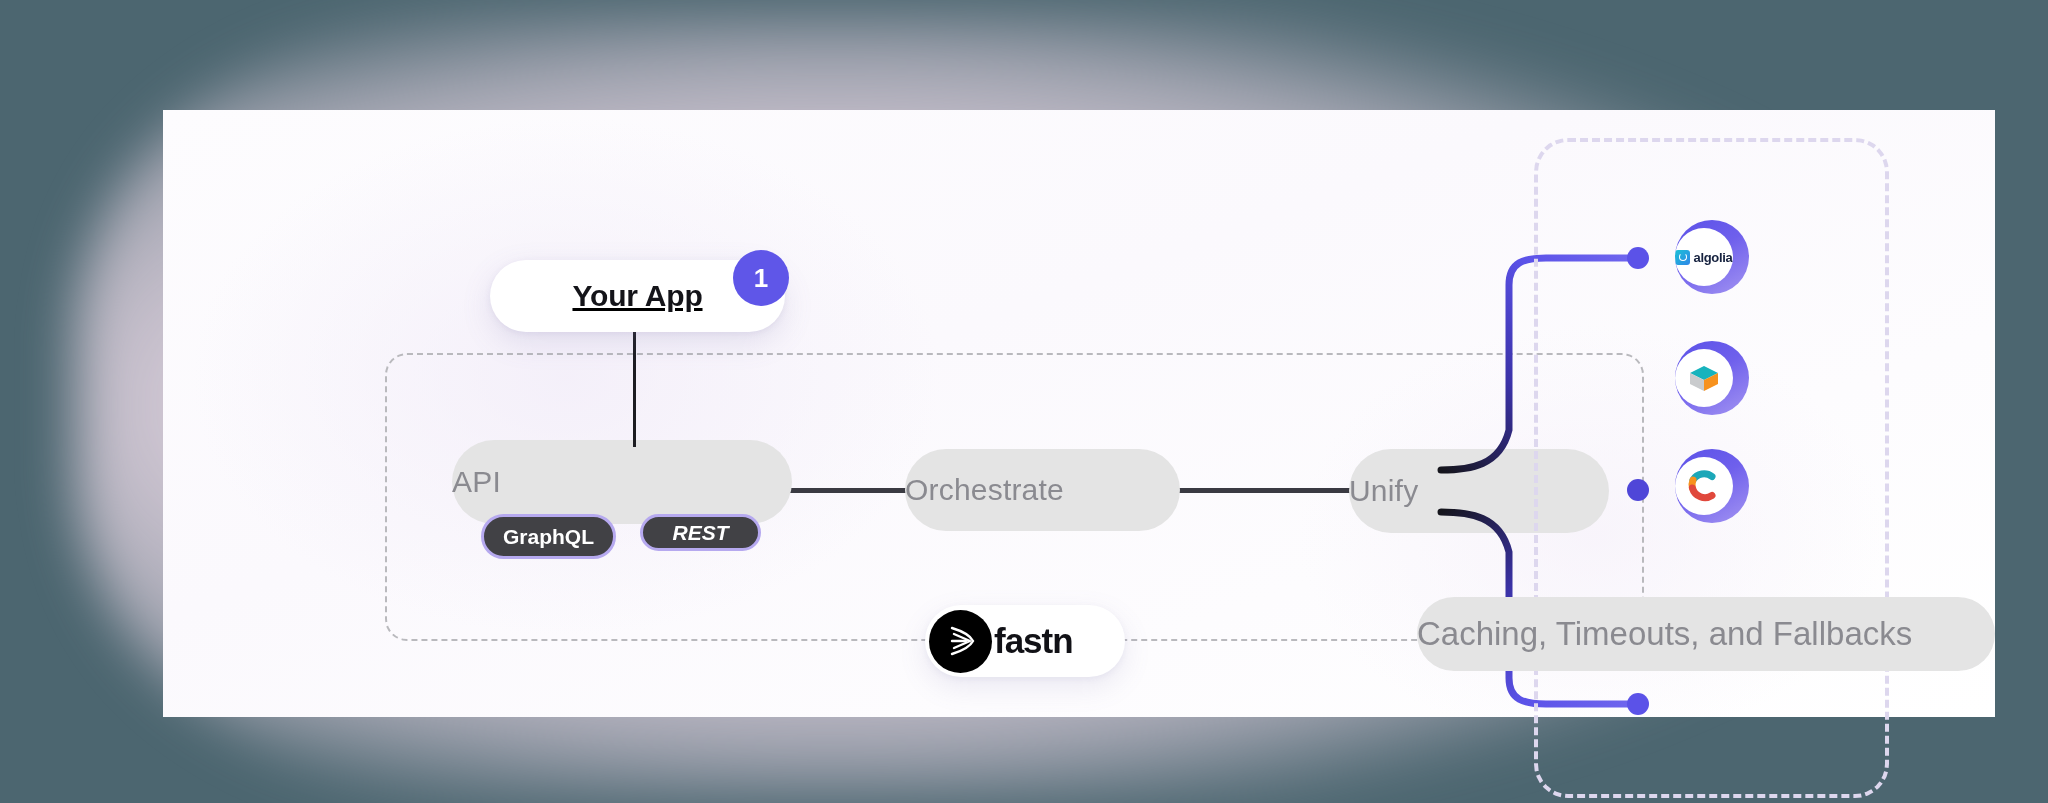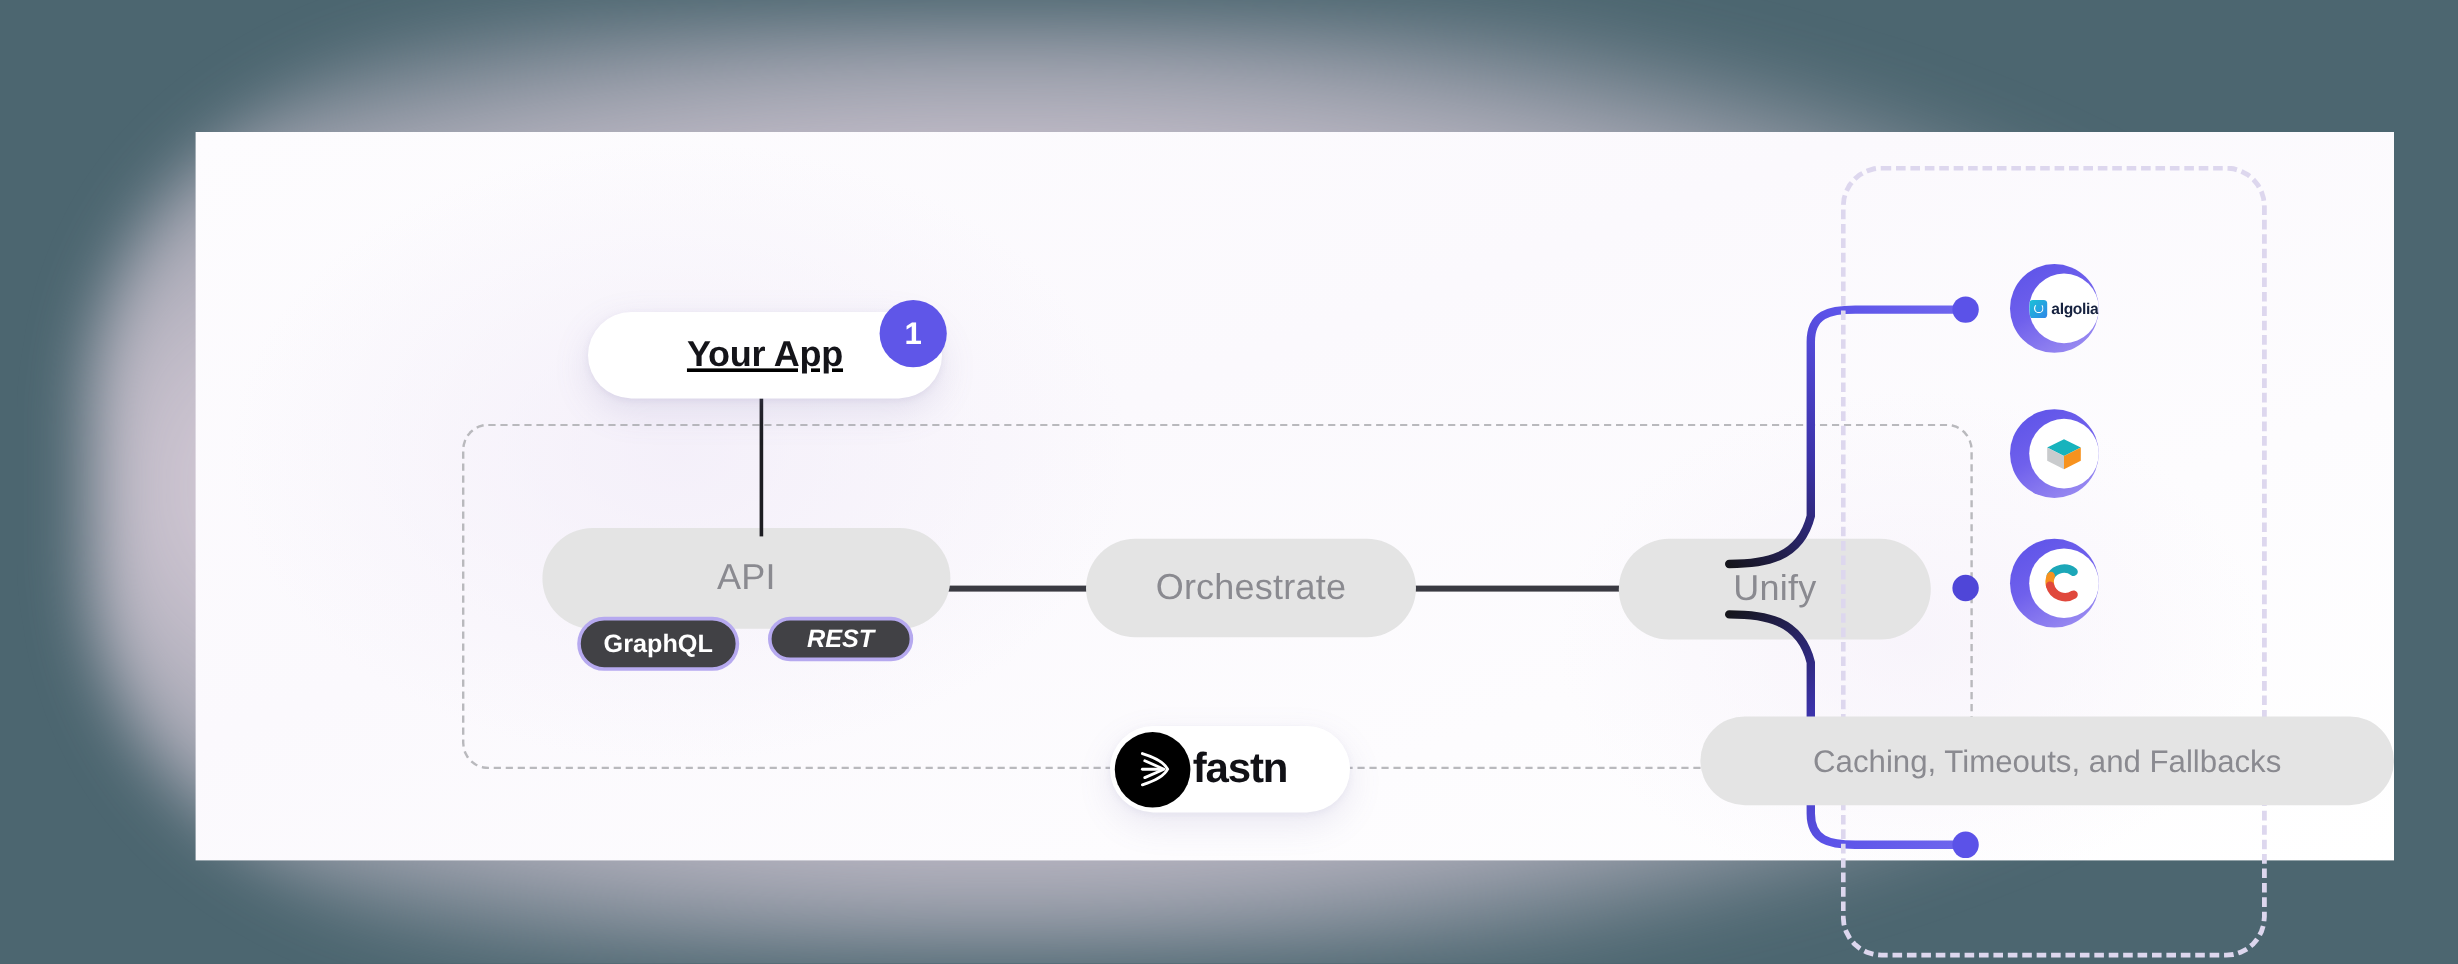--- a/index.html
+++ b/index.html
@@ -128,21 +128,21 @@
     z-index: 4;
   }
 
   
   .node {
     position: absolute;
     background: #e4e4e4;
     border-radius: 44px;
     display: flex;
     align-items: center;
-    justify-content: center;
+    justify-content: flex-start;
     color: #8a8a90;
     font-size: 30px;
     font-weight: 400;
     letter-spacing: 0.2px;
     z-index: 3;
   }
   #node-api       { left: 289px;  top: 330px; width: 340px; height: 84px; }
   #node-orch      { left: 742px;  top: 339px; width: 275px; height: 82px; }
   #node-unify     { left: 1186px; top: 339px; width: 260px; height: 84px; }
 
@@ -209,21 +209,21 @@
 
   
   .ring {
     position: absolute;
     width: 74px;
     height: 74px;
     border-radius: 50%;
     background: linear-gradient(150deg, #5b52e8 0%, #6f60ec 45%, #a394f2 100%);
     display: flex;
     align-items: center;
-    justify-content: flex-end;
+    justify-content: flex-start;
     z-index: 9;
   }
   .ring-inner {
     width: 58px;
     height: 58px;
     border-radius: 50%;
     background: #ffffff;
     display: flex;
     align-items: center;
     justify-content: center;
@@ -262,23 +262,23 @@
   #caching {
     position: absolute;
     left: 1417px;
     top: 597px;
     width: 578px;
     height: 74px;
     background: #e4e4e4;
     border-radius: 37px;
     display: flex;
     align-items: center;
-    justify-content: center;
+    justify-content: flex-start;
     color: #8a8a90;
-    font-size: 26px;
+    font-size: 33px;
     z-index: 10;
   }
 </style>
 </head>
 <body>
 
 <div id="glow"></div>
 
 <div id="card">
 

